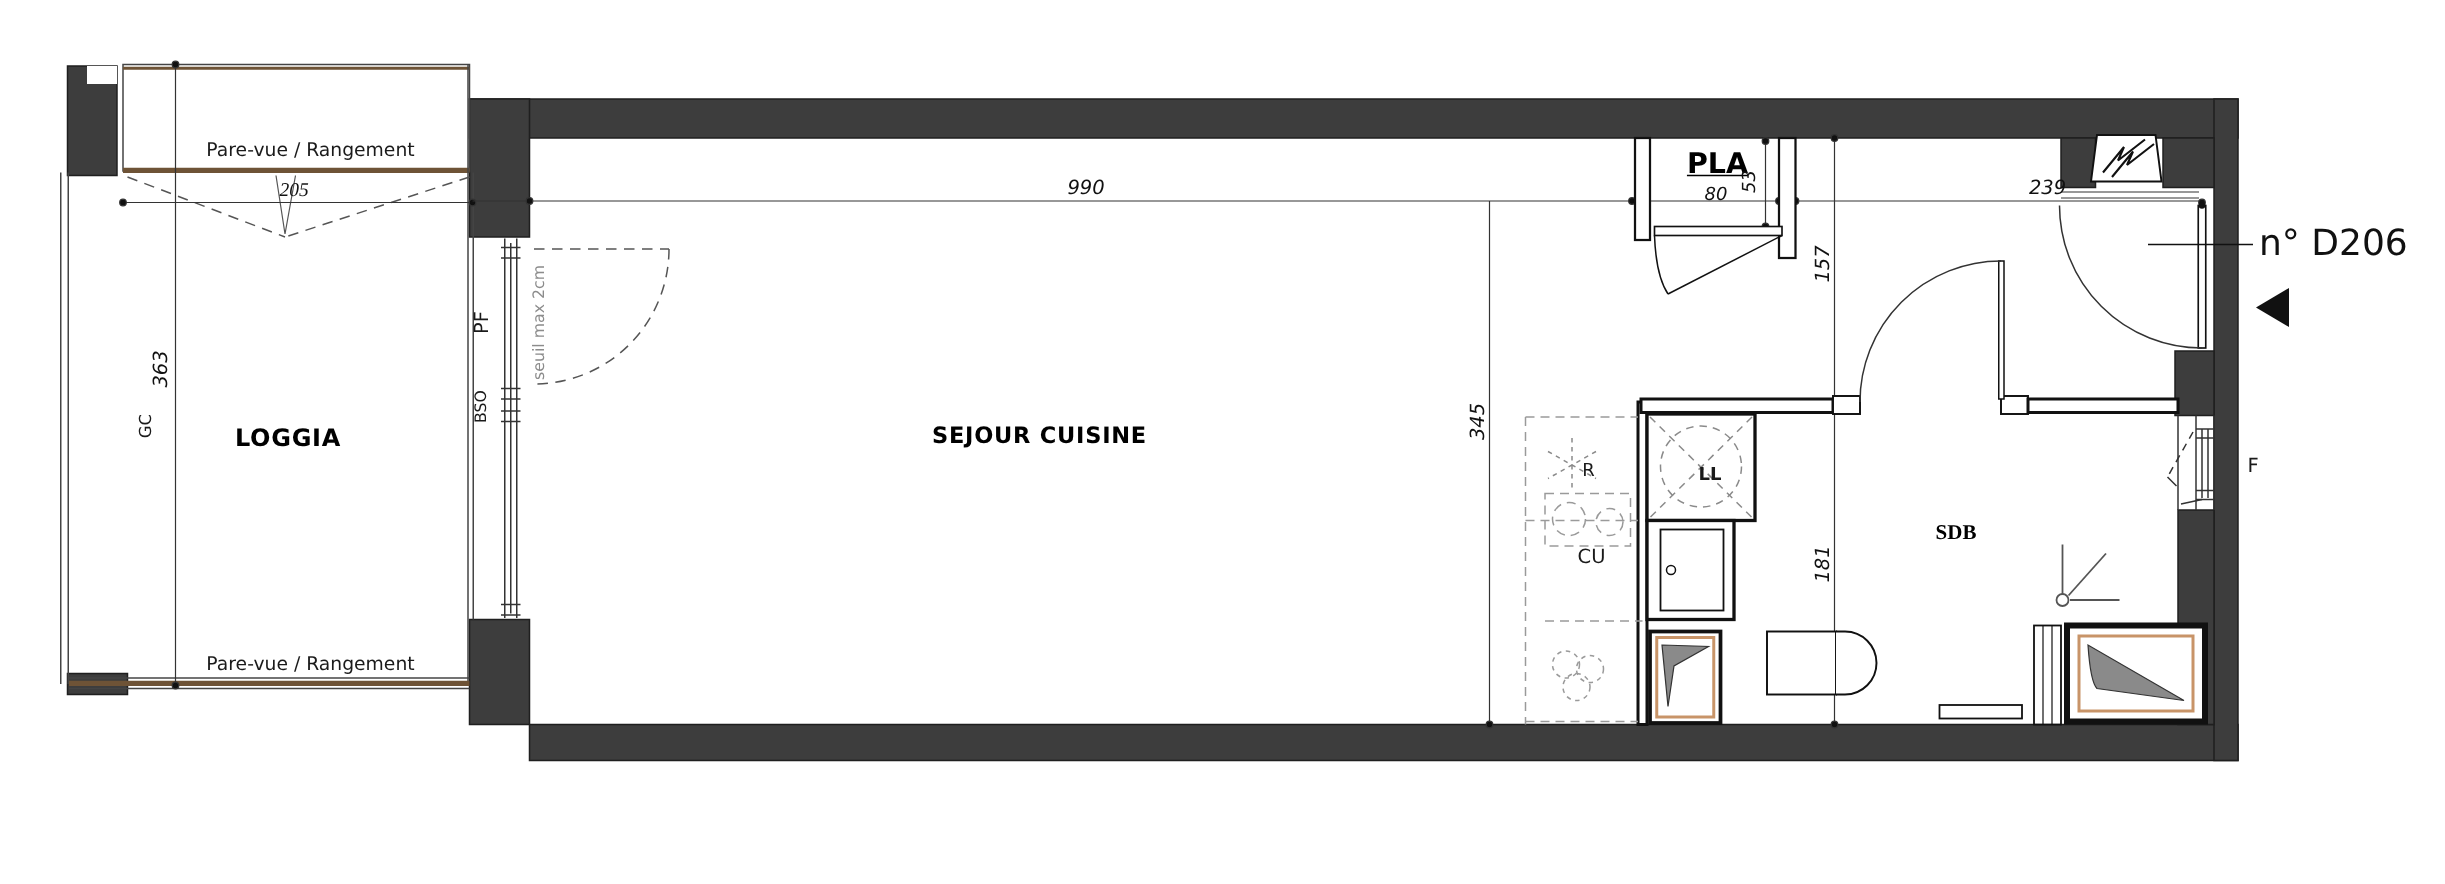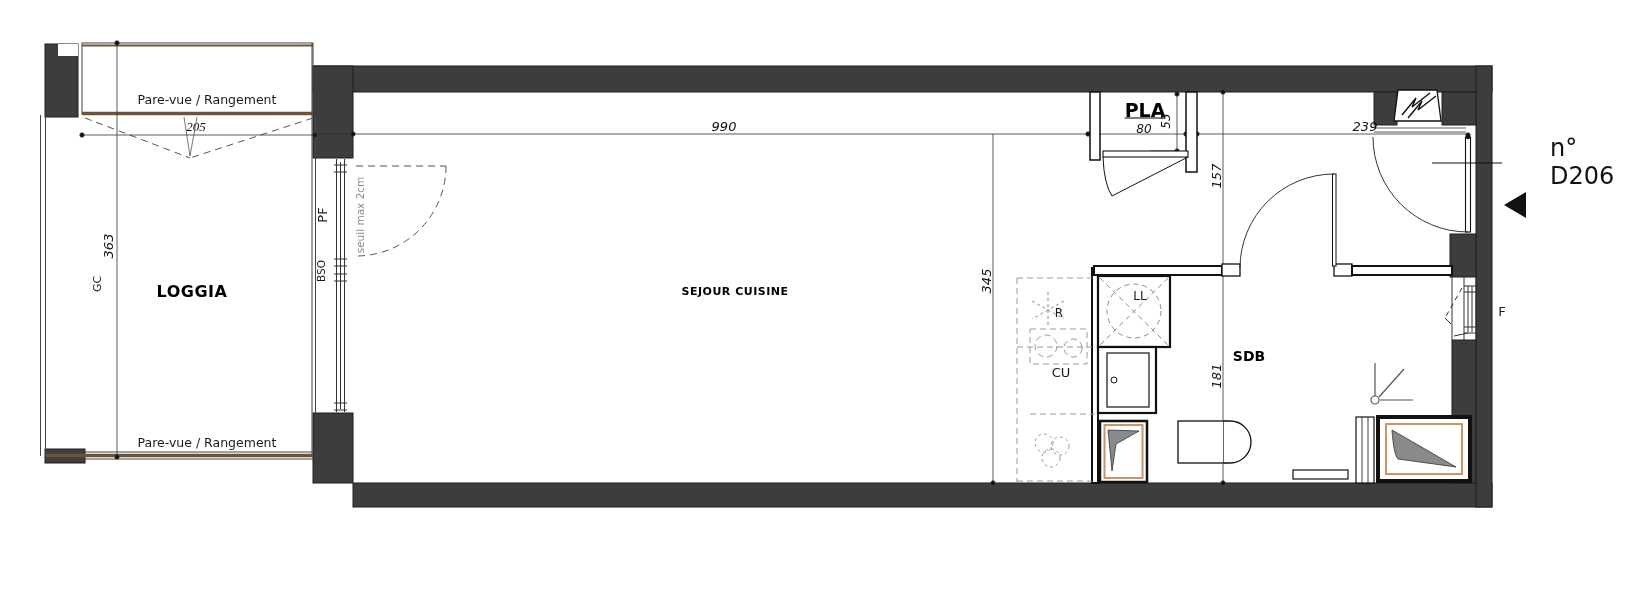--- a/index.html
+++ b/index.html
@@ -5,21 +5,21 @@
   html,body{margin:0;padding:0;background:#ffffff;}
   #plan{position:relative;width:1630px;height:589px;background:#fff;overflow:hidden;
         font-family:"DejaVu Sans","Liberation Sans",sans-serif;color:#1a1a1a;}
   #plan svg{position:absolute;left:0;top:0;}
   .lbl{position:absolute;transform:translate(-50%,-50%);white-space:nowrap;line-height:1;}
   .rot{transform:translate(-50%,-50%) rotate(-90deg);}
   .dim{font-style:italic;font-size:13px;color:#111;}
   .dim-sm{font-style:italic;font-size:12px;color:#111;}
   .room{font-weight:bold;color:#000;}
   .muted{color:#8c8c8c;}
-  .unit-label{position:absolute;font-size:24px;color:#111;transform:translate(0,-50%);margin-left:44px;}
+  .unit-label{position:absolute;font-size:24px;color:#111;transform:translate(0,-50%);}
 </style>
 </head>
 <body>
 
 <div id="plan">
 
 <svg width="1630" height="589" viewBox="0 0 1630 589">
 
   <g fill="#3d3d3d" stroke="#1f1f1f" stroke-width="1">
     <rect x="313" y="66" width="1179" height="26"></rect>
@@ -196,29 +196,29 @@
 
 <div class="lbl" style="left:207px;top:100px;font-size:12.5px;">Pare-vue / Rangement</div>
 <div class="lbl dim" style="left:196px;top:126px;font-family:Liberation Serif, serif;">205</div>
 <div class="lbl rot dim" style="left:108px;top:246px;">363</div>
 <div class="lbl rot" style="left:97px;top:284px;font-size:11px;">GC</div>
 <div class="lbl room" style="left:192px;top:292px;font-size:16px;letter-spacing:.5px;text-align:center;">LOGGIA</div>
 <div class="lbl" style="left:207px;top:443px;font-size:12.5px;">Pare-vue / Rangement</div>
 <div class="lbl rot" style="left:322px;top:215px;font-size:13px;">PF</div>
 <div class="lbl rot" style="left:321px;top:271px;font-size:10.5px;">BSO</div>
 <div class="lbl rot muted" style="left:360px;top:215px;font-size:10.5px;">seuil max 2cm</div>
-<div class="lbl room" style="left:735px;top:291px;font-size:11px;letter-spacing:.5px;">SEJOUR CUISINE</div>
+<div class="lbl room" style="left:693px;top:291px;font-size:15px;letter-spacing:.5px;">SEJOUR CUISINE</div>
 <div class="lbl dim" style="left:724px;top:126px;">990</div>
 <div class="lbl rot dim" style="left:986px;top:281px;">345</div>
 <div class="lbl room" style="left:1145px;top:110px;font-size:19px;text-decoration:underline;">PLA</div>
 <div class="lbl dim-sm" style="left:1144px;top:129px;font-style:italic;">80</div>
 <div class="lbl rot dim-sm" style="left:1166px;top:121px;">53</div>
 <div class="lbl rot dim" style="left:1216px;top:176px;">157</div>
 <div class="lbl rot dim" style="left:1216px;top:376px;">181</div>
 <div class="lbl dim" style="left:1333px;top:126px;margin-left:32px;">239</div>
 <div class="lbl" style="left:1059px;top:313px;font-size:12px;">R</div>
 <div class="lbl" style="left:1061px;top:372px;font-size:13px;">CU</div>
-<div class="lbl" style="left:1140px;top:296px;font-size:12px;">LL</div>
-<div class="lbl room" style="left:1249px;top:356px;font-size:14px;">SDB</div>
+<div class="lbl" style="left:1140px;top:316px;font-size:12px;font-weight:bold;">LL</div>
+<div class="lbl room" style="left:1304px;top:356px;font-size:14px;font-family:Liberation Serif, serif;">SDB</div>
 <div class="lbl" style="left:1502px;top:311px;font-size:13px;">F</div>
 <div class="unit-label" style="left:1506px;top:162px;">n° D206</div>
 
 </div>
 
 </body></html>

